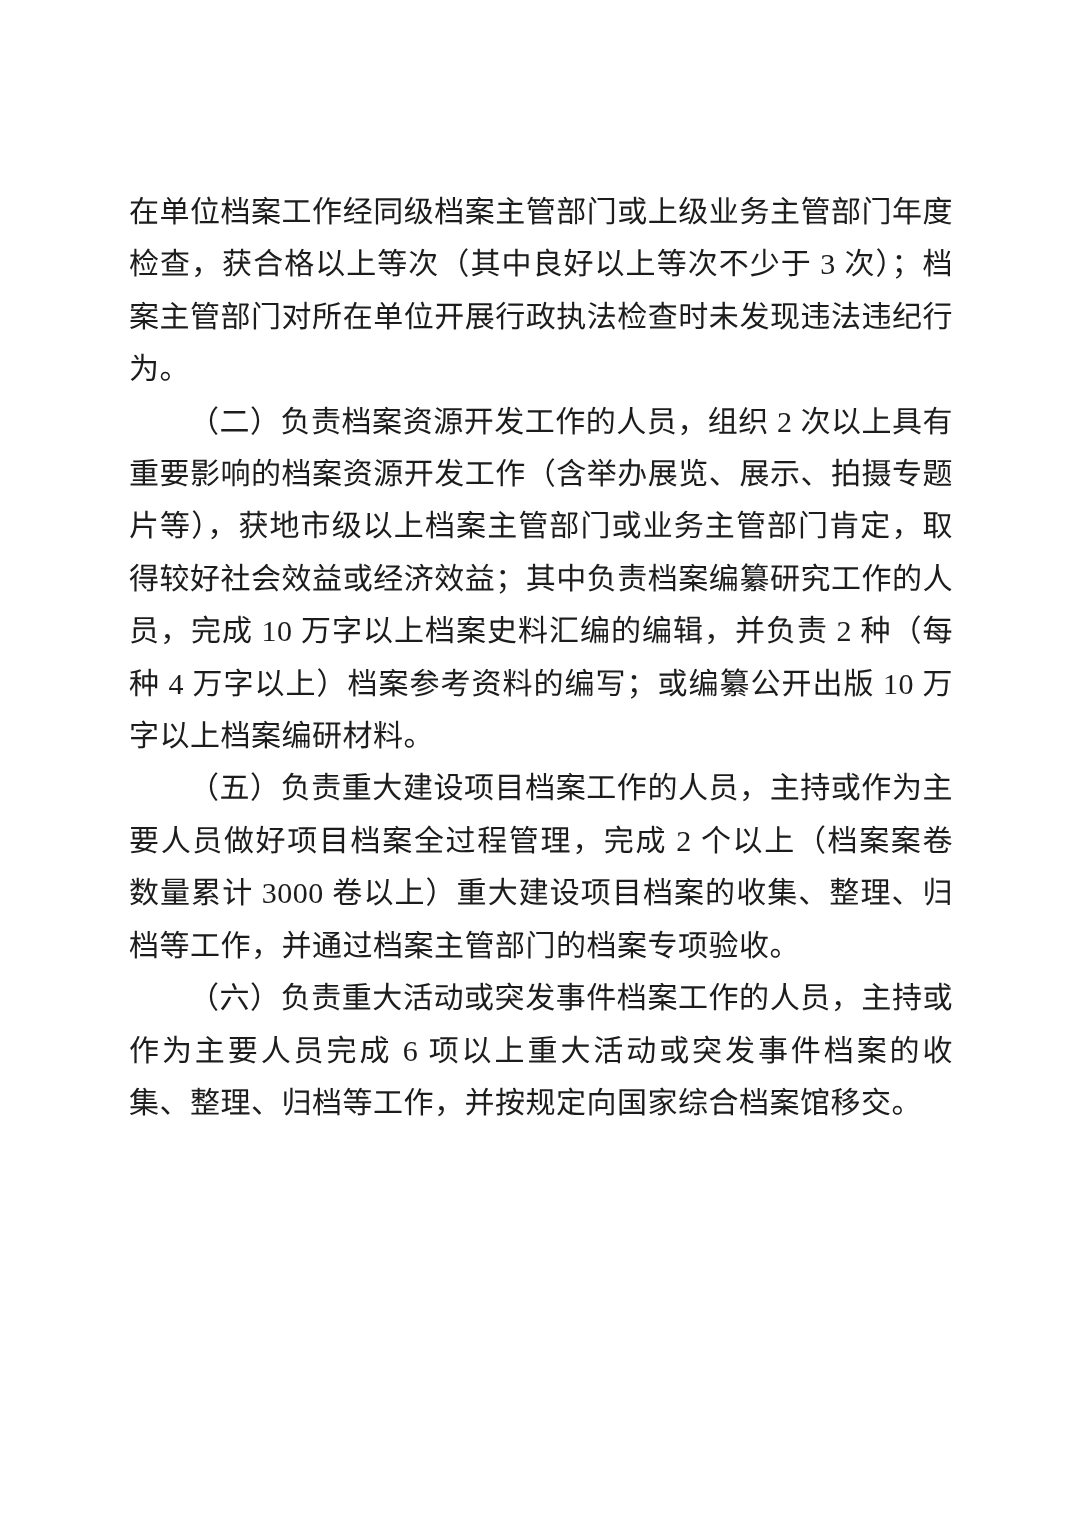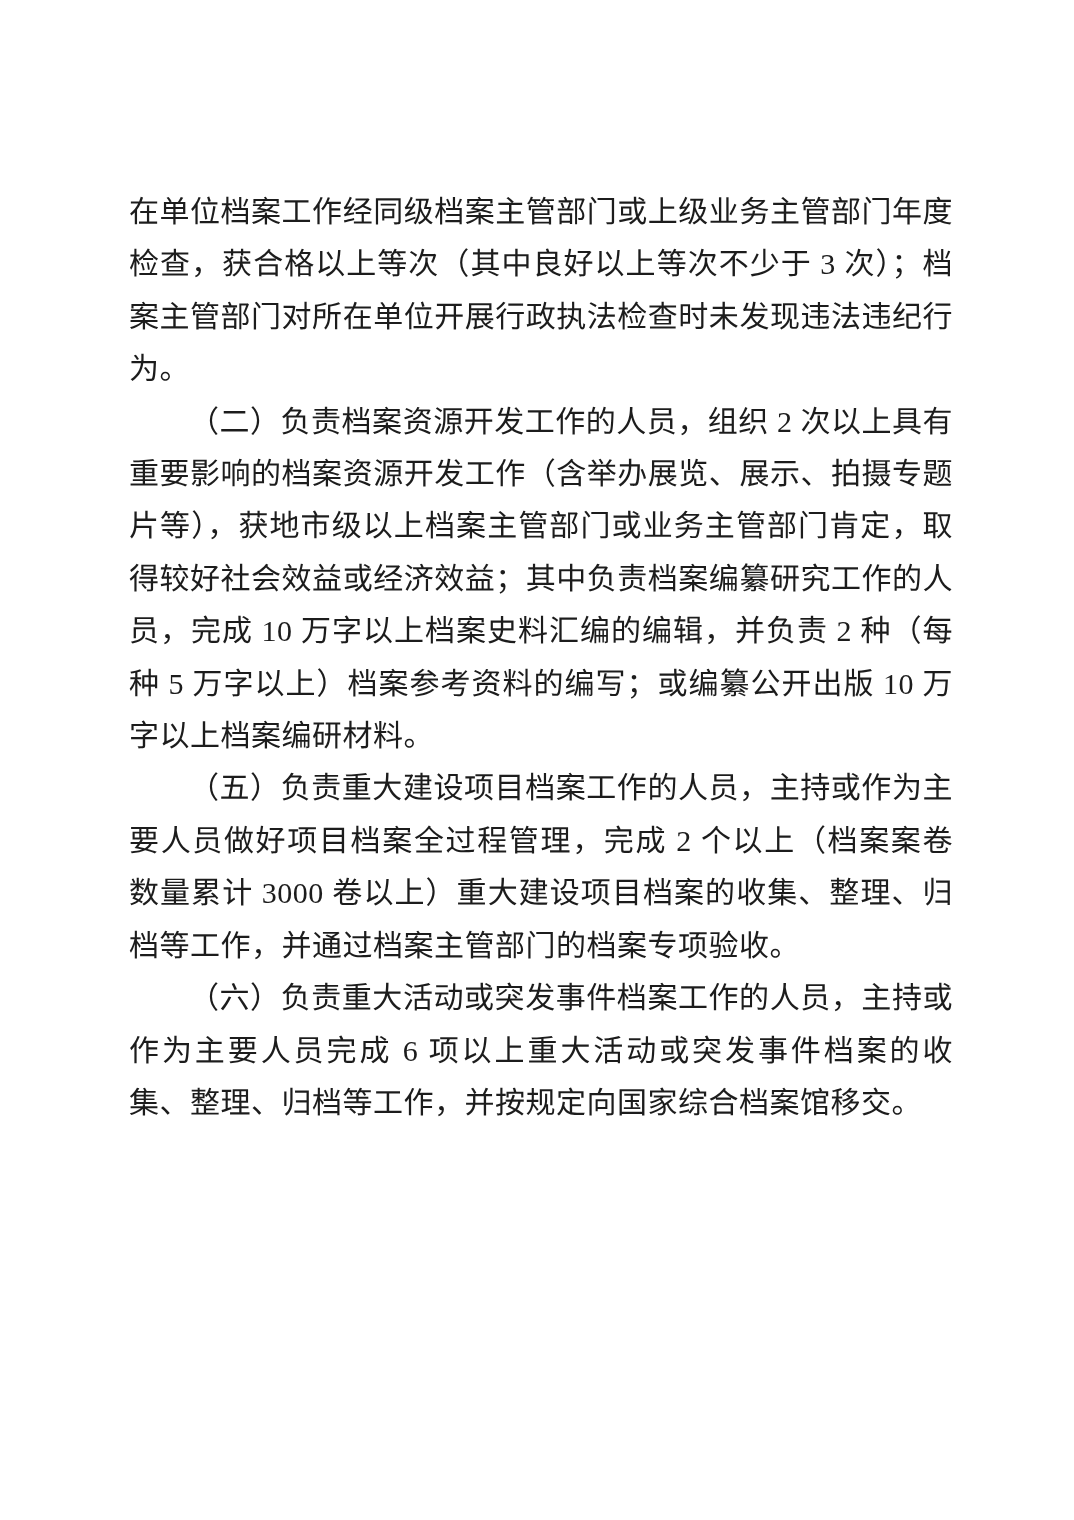--- a/index.html
+++ b/index.html
@@ -50,21 +50,21 @@
   .footer .pagenum {
     display: inline-block;
   }
 </style>
 </head>
 <body>
 
 <div class="page">
   <div class="content">
     <p>在单位档案工作经同级档案主管部门或上级业务主管部门年度检查，获合格以上等次（其中良好以上等次不少于 3 次）；档案主管部门对所在单位开展行政执法检查时未发现违法违纪行为。</p>
-    <p class="indent">（二）负责档案资源开发工作的人员，组织 2 次以上具有重要影响的档案资源开发工作（含举办展览、展示、拍摄专题片等），获地市级以上档案主管部门或业务主管部门肯定，取得较好社会效益或经济效益；其中负责档案编纂研究工作的人员，完成 10 万字以上档案史料汇编的编辑，并负责 2 种（每种 5 万字以上）档案参考资料的编写；或编纂公开出版 10 万字以上档案编研材料。</p>
+    <p class="indent">（二）负责档案资源开发工作的人员，组织 2 次以上具有重要影响的档案资源开发工作（含举办展览、展示、拍摄专题片等），获地市级以上档案主管部门或业务主管部门肯定，取得较好社会效益或经济效益；其中负责档案编纂研究工作的人员，完成 10 万字以上档案史料汇编的编辑，并负责 2 种（每种 4 万字以上）档案参考资料的编写；或编纂公开出版 10 万字以上档案编研材料。</p>
     <p class="indent">（五）负责重大建设项目档案工作的人员，主持或作为主要人员做好项目档案全过程管理，完成 2 个以上（档案案卷数量累计 3000 卷以上）重大建设项目档案的收集、整理、归档等工作，并通过档案主管部门的档案专项验收。</p>
     <p class="indent">（六）负责重大活动或突发事件档案工作的人员，主持或作为主要人员完成 6 项以上重大活动或突发事件档案的收集、整理、归档等工作，并按规定向国家综合档案馆移交。</p>
   </div>
 
   <div class="footer">
     <span class="dash">—</span><span class="pagenum">21</span><span class="dash">—</span>
   </div>
 </div>
 
 </body></html>

